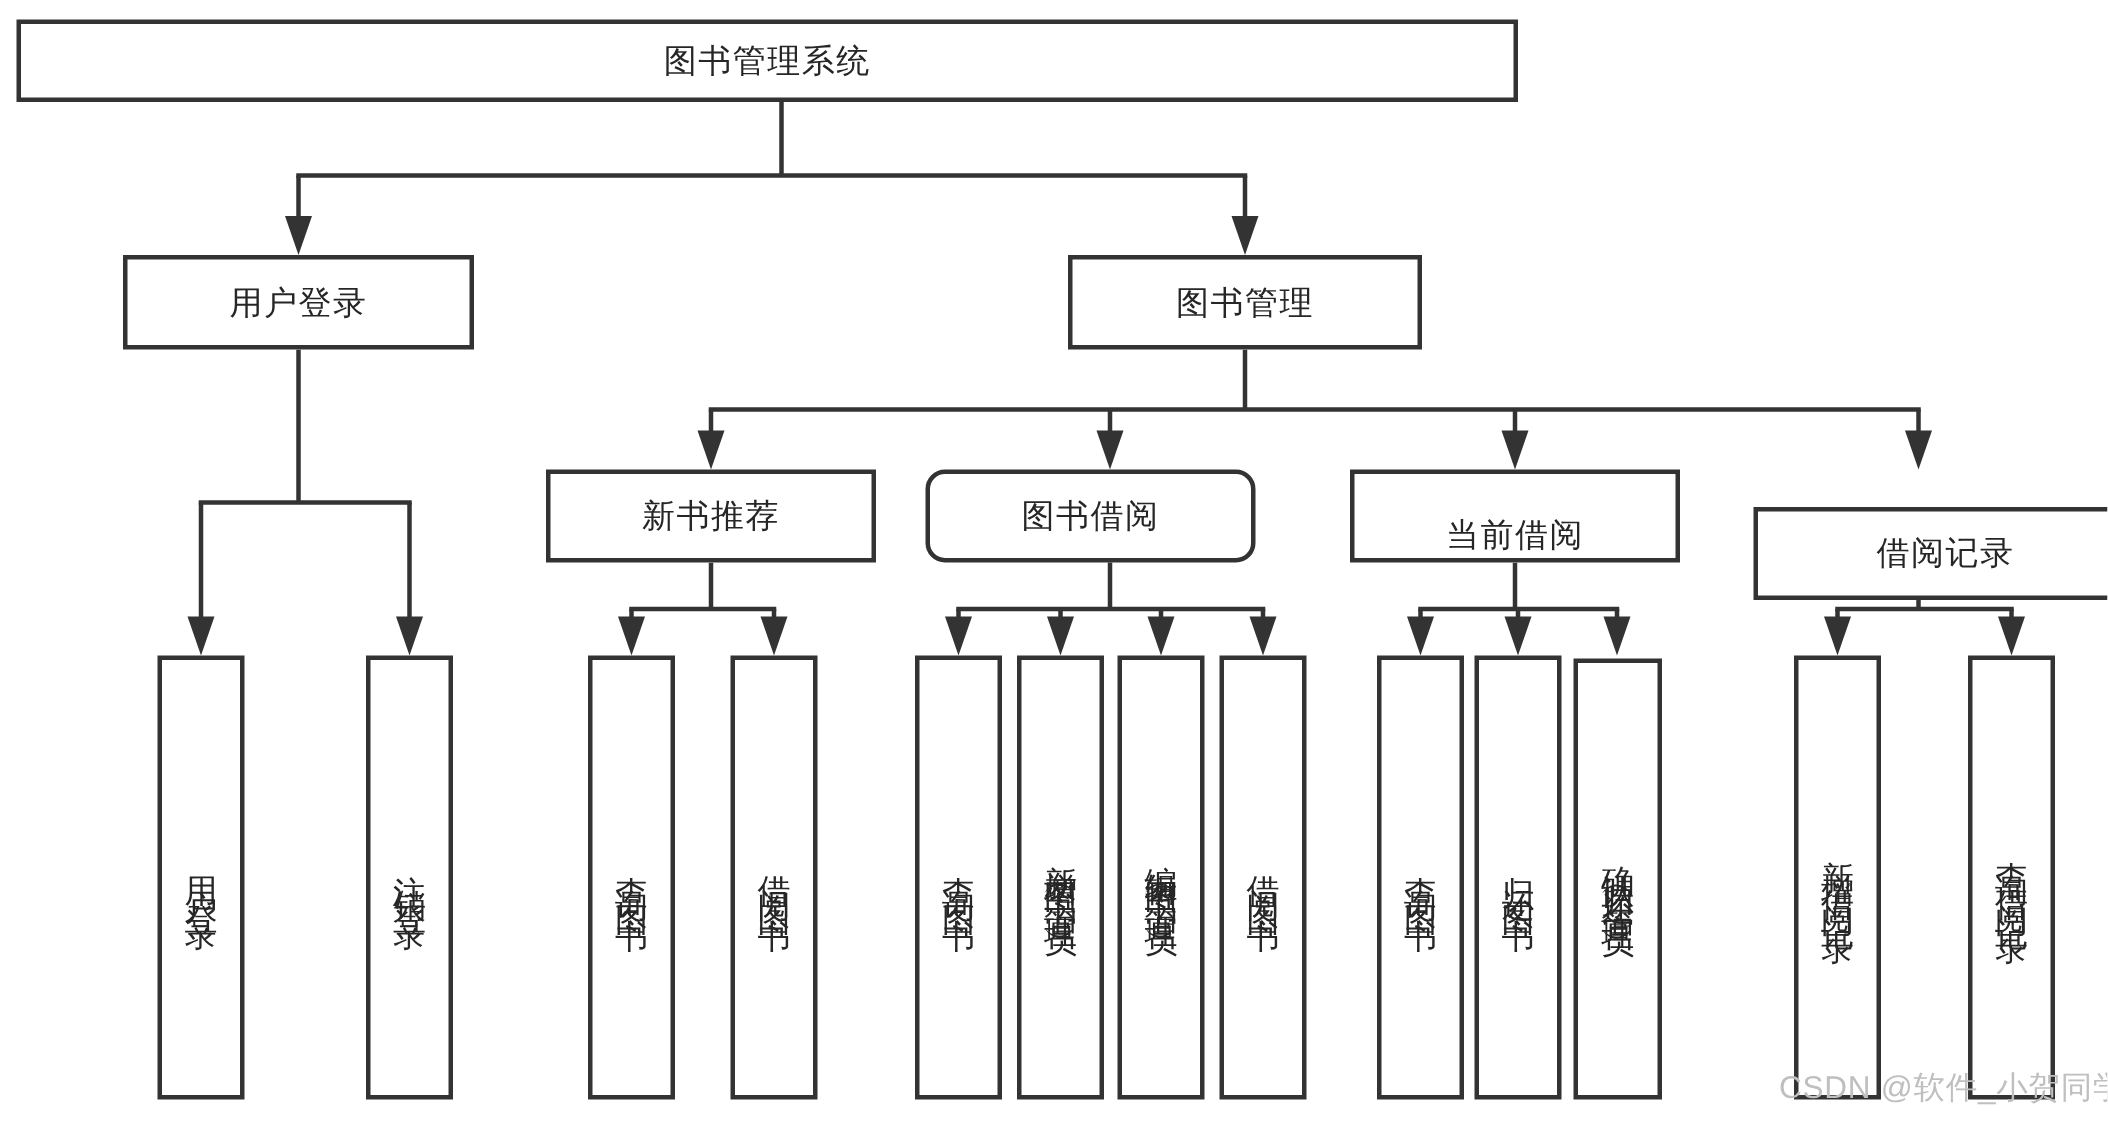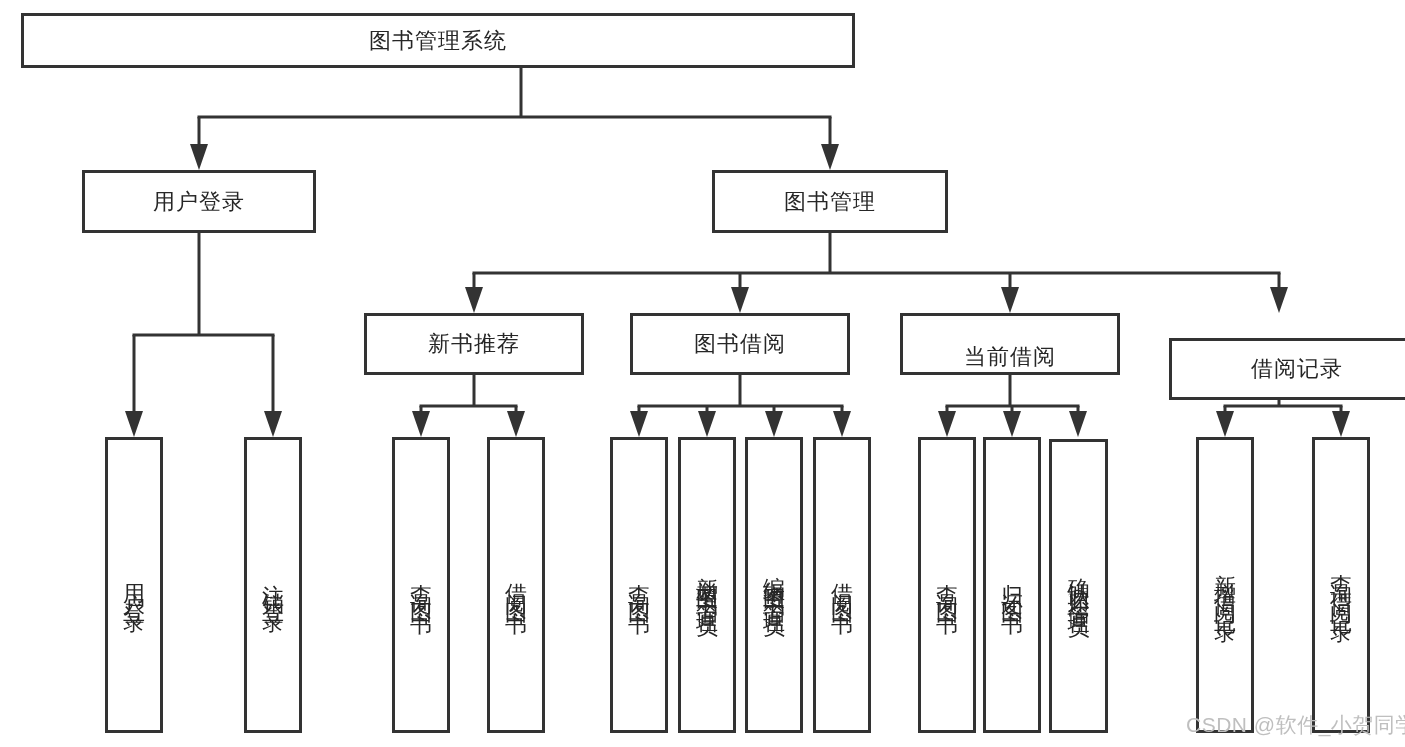--- a/index.html
+++ b/index.html
@@ -103,35 +103,35 @@
       <polygon points="765,411 783,411 774,437"></polygon>
       <polygon points="833,411 851,411 842,437"></polygon>
       <polygon points="938,411 956,411 947,437"></polygon>
       <polygon points="1003,411 1021,411 1012,437"></polygon>
       <polygon points="1069,411 1087,411 1078,437"></polygon>
       <polygon points="1216,411 1234,411 1225,437"></polygon>
       <polygon points="1332,411 1350,411 1341,437"></polygon>
     </g>
   </svg>
 
-  <div class="box" style="left:21px;top:13px;width:834px;height:55px;">
+  <div class="box" style="left:11px;top:13px;width:1001px;height:55px;">
     <span class="hlabel">图书管理系统</span>
   </div>
 
   <div class="box" style="left:82px;top:170px;width:234px;height:63px;">
     <span class="hlabel">用户登录</span>
   </div>
   <div class="box" style="left:712px;top:170px;width:236px;height:63px;justify-content:center;">
     <span class="hlabel">图书管理</span>
   </div>
 
   <div class="box" style="left:364px;top:313px;width:220px;height:62px;">
     <span class="hlabel">新书推荐</span>
   </div>
-  <div class="box" style="left:630px;top:313px;width:220px;height:62px;">
+  <div class="box" style="left:617px;top:313px;width:220px;height:62px;border-radius:13px;">
     <span class="hlabel">图书借阅</span>
   </div>
   <div class="box" style="left:900px;top:313px;width:220px;height:62px;align-items:flex-end;">
     <span class="hlabel">当前借阅</span>
   </div>
   <div class="box" style="left:1169px;top:304px;width:256px;height:62px;margin-top:34px;">
     <span class="hlabel">借阅记录</span>
   </div>
 
   <div class="box" style="left:105px;top:437px;width:58px;height:296px;">

